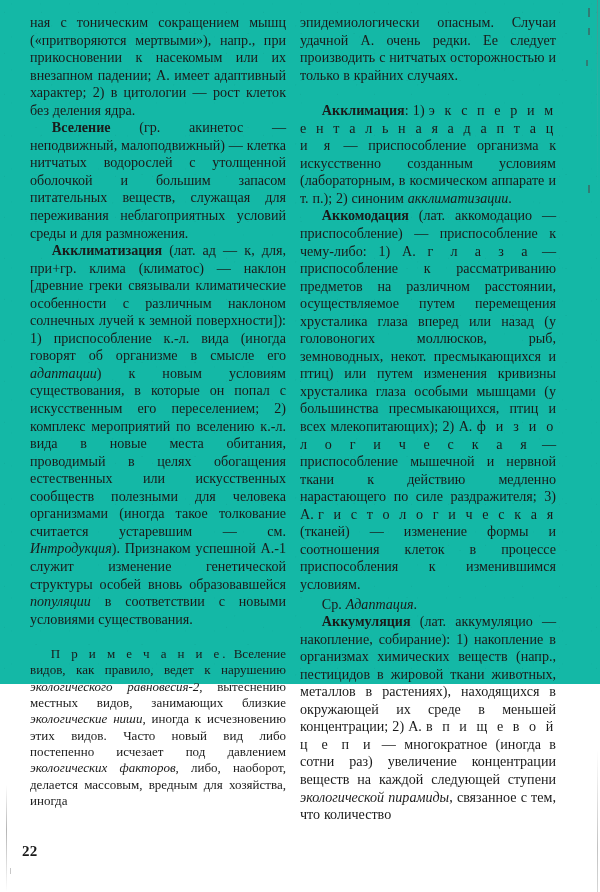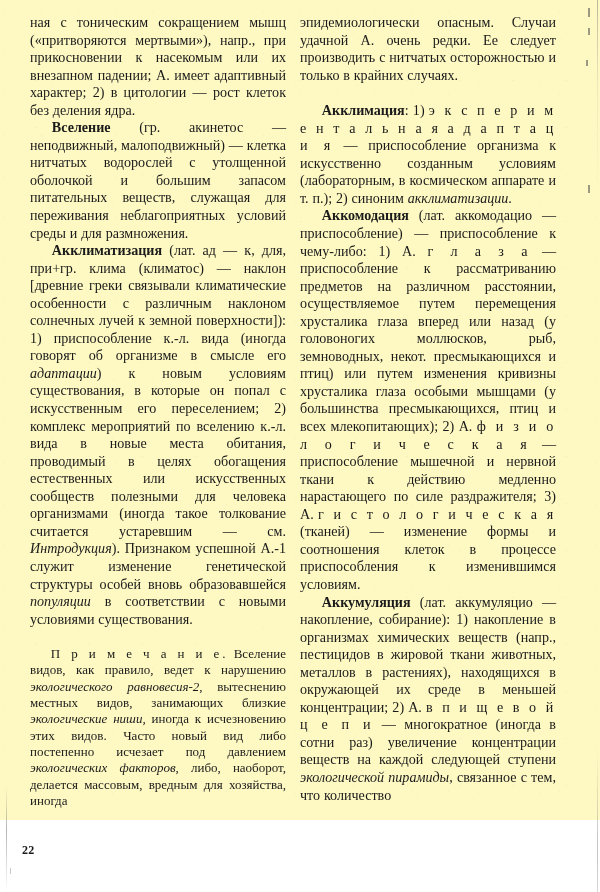--- a/index.html
+++ b/index.html
@@ -13,22 +13,22 @@
     font-family: "Liberation Serif", "DejaVu Serif", serif;
     color: #1a1a1a;
     position: relative;
     overflow: hidden;
   }
 
   .page {
     position: absolute;
     left: 0; top: 0;
     width: 600px;
-    height: 820px;
-    background: #fef9c3;
+    height: 684px;
+    background: #14b8a6;
   }
 
   
   .scan-edge-left {
     position: absolute;
     left: 6px; top: 0;
     width: 1px; height: 892px;
     background: linear-gradient(to bottom, rgba(150,150,150,0) 0%, rgba(150,150,150,0) 88%, rgba(120,120,120,.55) 93%, rgba(150,150,150,0) 100%);
   }
   .scan-edge-right {
@@ -92,21 +92,21 @@
     letter-spacing: .22em;
   }
 
   .gap-before { margin-top: 18px; }
   .gap-small { margin-top: 2px; }
 
   .folio {
     position: absolute;
     left: 22px;
     top: 843px;
-    font-size: 12px;
+    font-size: 15px;
     font-weight: bold;
     letter-spacing: .02em;
   }
 
   
   .grain {
     position: absolute;
     inset: 0;
     pointer-events: none;
     opacity: .035;
@@ -138,20 +138,21 @@
       <p class="noindent"><span>ная с тоническим сокращением мышц («притворяются мертвыми»), напр., при прикосновении к насекомым или их внезапном падении; А. имеет адаптивный характер; 2) в цитологии — рост клеток без деления ядра.</span></p>
       <p class="indent"><b class="hw">Вселение</b><span> (гр. акинетос — неподвижный, малоподвижный) — клетка нитчатых водорослей с утолщенной оболочкой и большим запасом питательных веществ, служащая для переживания неблагоприятных условий среды и для размножения.</span></p>
       <p class="indent"><b class="hw">Акклиматизация</b><span> (лат. ад — к, для, при+гр. клима (климатос) — наклон [древние греки связывали климатические особенности с различным наклоном солнечных лучей к земной поверхности]): 1) приспособление к.-л. вида (иногда говорят об организме в смысле его </span><i class="it">адаптации</i><span>) к новым условиям существования, в которые он попал с искусственным его переселением; 2) комплекс мероприятий по вселению к.-л. вида в новые места обитания, проводимый в целях обогащения естественных или искусственных сообществ полезными для человека организмами (иногда такое толкование считается устаревшим — см. </span><i class="it">Интродукция</i><span>). Признаком успешной А.-1 служит изменение генетической структуры особей вновь образовавшейся </span><i class="it">популяции</i><span> в соответствии с новыми условиями существования.</span></p>
       <p class="note gap-before"><span class="sp-note">П р и м е ч а н и е.</span><span> Вселение видов, как правило, ведет к нарушению </span><i class="it">экологического равновесия-2</i><span>, вытеснению местных видов, занимающих близкие </span><i class="it">экологические ниши</i><span>, иногда к исчезновению этих видов. Часто новый вид либо постепенно исчезает под давлением </span><i class="it">экологических факторов</i><span>, либо, наоборот, делается массовым, вредным для хозяйства, иногда</span></p>
     </div>
 
     <div class="col col-right">
       <p class="noindent"><span>эпидемиологически опасным. Случаи удачной А. очень редки. Ее следует производить с нитчатых осторожностью и только в крайних случаях.</span></p>
       <p class="indent gap-before"><b class="hw">Акклимация</b><span>: 1) </span><span class="sp">э к с п е р и м е н т а л ь н а я   а д а п т а ц и я</span><span> — приспособление организма к искусственно созданным условиям (лабораторным, в космическом аппарате и т. п.); 2) синоним </span><i class="it">акклиматизации</i><span>.</span></p>
       <p class="indent"><b class="hw">Аккомодация</b><span> (лат. аккомодацио — приспособление) — приспособление к чему-либо: 1) А. </span><span class="sp">г л а з а</span><span> — приспособление к рассматриванию предметов на различном расстоянии, осуществляемое путем перемещения хрусталика глаза вперед или назад (у головоногих моллюсков, рыб, земноводных, некот. пресмыкающихся и птиц) или путем изменения кривизны хрусталика глаза особыми мышцами (у большинства пресмыкающихся, птиц и всех млекопитающих); 2) А. </span><span class="sp">ф и з и о л о г и ч е с к а я</span><span> — приспособление мышечной и нервной ткани к действию медленно нарастающего по силе раздражителя; 3) А. </span><span class="sp">г и с т о л о г и ч е с к а я</span><span> (тканей) — изменение формы и соотношения клеток в процессе приспособления к изменившимся условиям.</span></p>
+      <p class="indent gap-small"><span>Ср. </span><i class="it">Адаптация</i><span>.</span></p>
       <p class="indent"><b class="hw">Аккумуляция</b><span> (лат. аккумуляцио — накопление, собирание): 1) накопление в организмах химических веществ (напр., пестицидов в жировой ткани животных, металлов в растениях), находящихся в окружающей их среде в меньшей концентрации; 2) А. </span><span class="sp">в  п и щ е в о й  ц е п и</span><span> — многократное (иногда в сотни раз) увеличение концентрации веществ на каждой следующей ступени </span><i class="it">экологической пирамиды</i><span>, связанное с тем, что количество</span></p>
     </div>
 
   </div>
 
   <div class="folio">22</div>
 
   <div class="grain"></div>
 </div>
 

